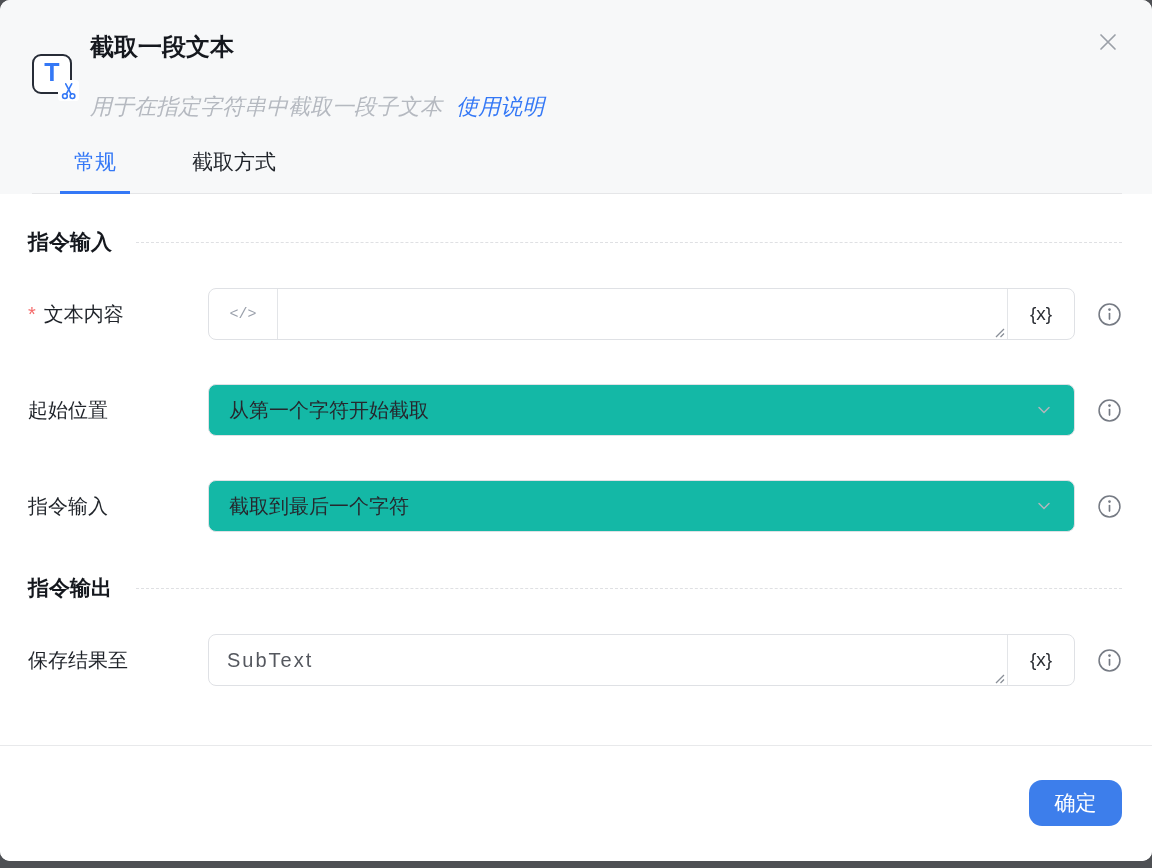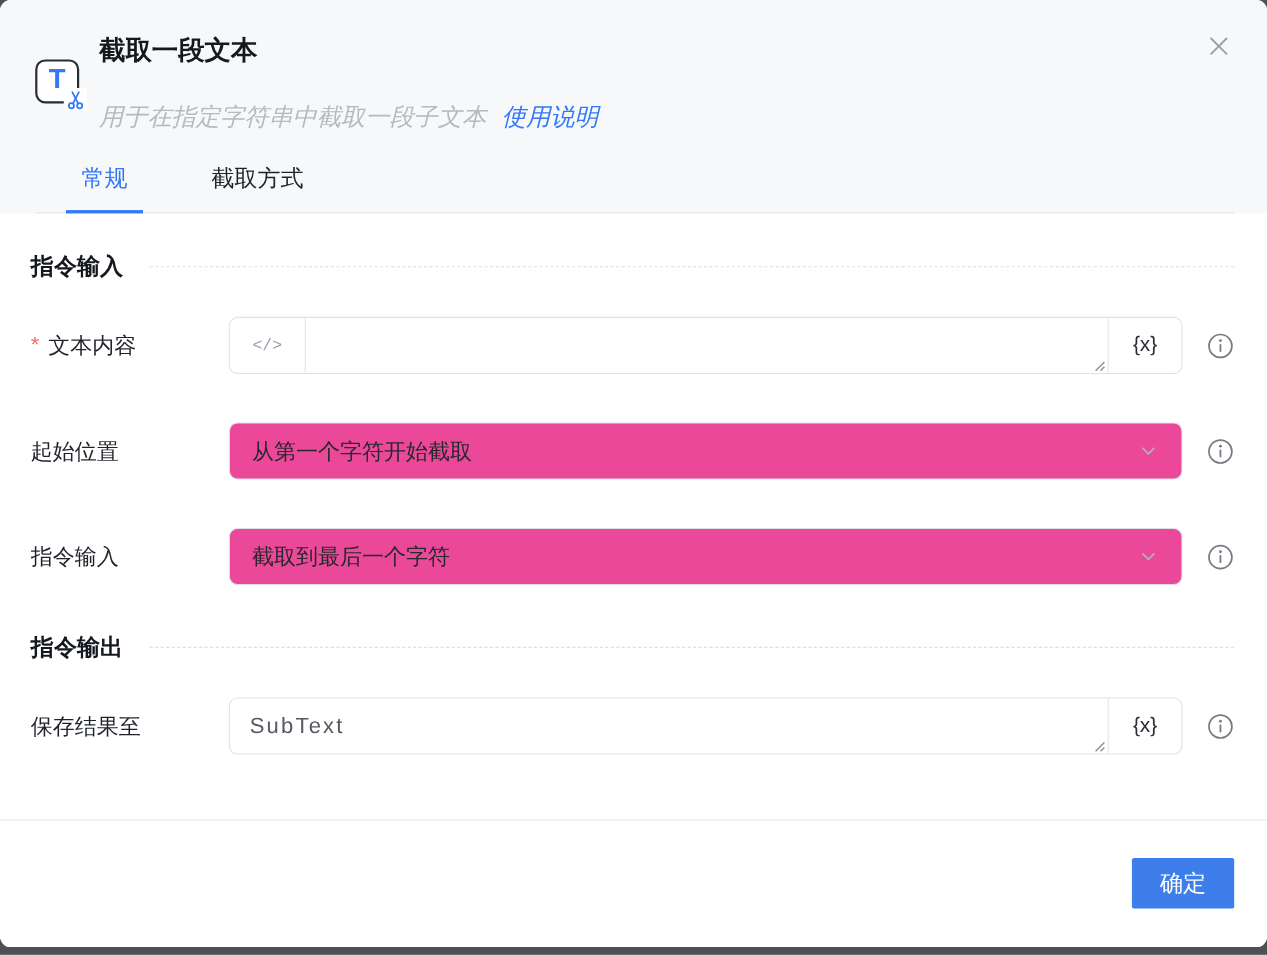--- a/index.html
+++ b/index.html
@@ -116,21 +116,21 @@
   .suffix {
     flex: 0 0 67px;
     border-left: 1px solid #e3e5e8;
     display: flex; align-items: center; justify-content: center;
     font-size: 19px; color: #2a2d33;
     cursor: pointer;
   }
   .select-box {
     width: 100%; height: 52px;
     border: 1px solid #dfe1e5; border-radius: 8px;
-    background: #ec4899;
+    background: #14b8a6;
     display: flex; align-items: center;
     padding: 0 20px;
     font-size: 20px; color: #26282e;
     cursor: pointer;
   }
   .select-box .sel-text { flex: 1 1 auto; }
   .select-box .chev { flex: 0 0 auto; line-height: 0; }
   .info-wrap {
     flex: 0 0 auto; margin-left: 21px;
     width: 26px; display: flex; justify-content: center;
@@ -139,21 +139,21 @@
   
   .footer {
     flex: 0 0 auto;
     border-top: 1px solid #e8e9eb;
     padding: 34px 30px 35px 30px;
     display: flex; justify-content: flex-end; align-items: center;
     background: #ffffff;
   }
   .btn {
     height: 46px; min-width: 93px;
-    border-radius: 2px;
+    border-radius: 13px;
     font-size: 21px;
     display: flex; align-items: center; justify-content: center;
     cursor: pointer;
     padding: 0 22px;
   }
   .btn-primary { background: #3d7eeb; color: #ffffff; }
   .btn-plain { background: #ffffff; color: #2a2d33; border: 1px solid #e0e2e5; margin-left: 25px; }
 </style>
 </head>
 <body>

